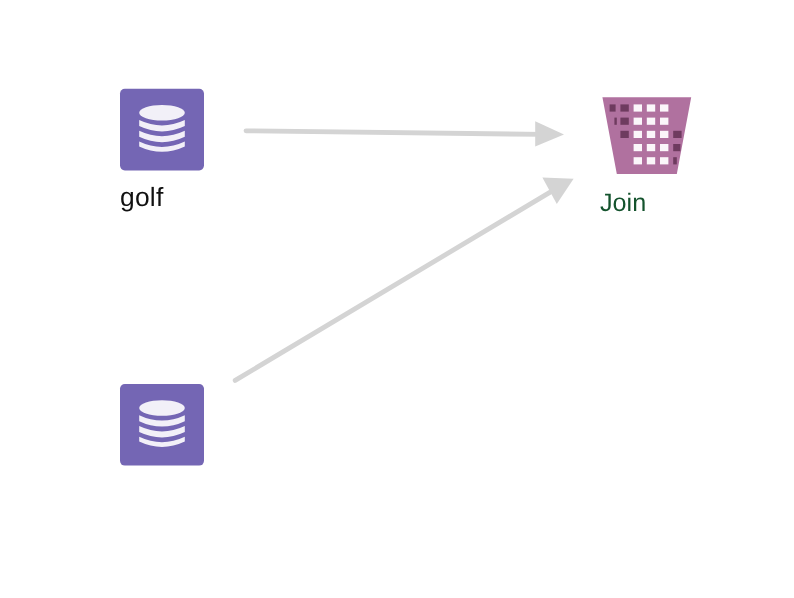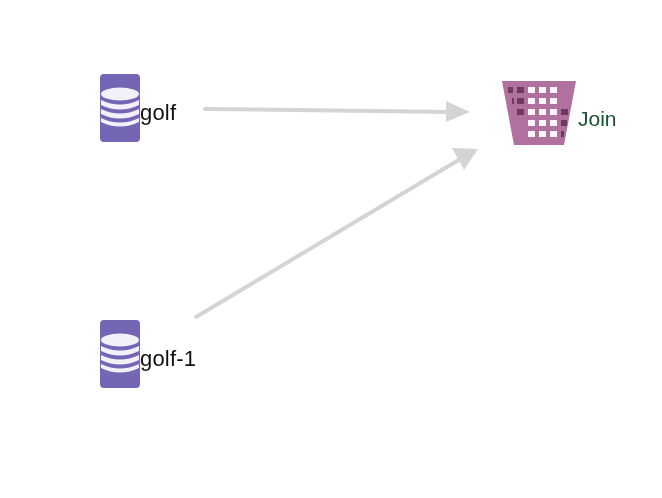--- a/index.html
+++ b/index.html
@@ -21,22 +21,22 @@
     }
     .edges {
       position: absolute;
       left: 0; top: 0;
       width: 662px; height: 498px;
       pointer-events: none;
     }
     .node {
       position: absolute;
       display: flex;
-      flex-direction: row;
-      align-items: center;
+      flex-direction: column;
+      align-items: flex-start;
       cursor: pointer;
     }
     .db-icon {
       width: 70px;
       height: 68px;
       border-radius: 4px;
       background: #7466b4;
       display: flex;
       align-items: center;
       justify-content: center;
@@ -90,21 +90,20 @@
 
   <div class="node" style="left:100px; top:320px; width:70px;">
     <div class="db-icon">
       <svg width="40" height="42" viewBox="0 0 40 42" xmlns="http://www.w3.org/2000/svg">
         <ellipse cx="20" cy="7" rx="19" ry="6.5" fill="#f2f0f8"></ellipse>
         <path d="M1,13 Q20,22 39,13 L39,18 Q20,27 1,18 Z" fill="#f2f0f8"></path>
         <path d="M1,22 Q20,31 39,22 L39,27 Q20,36 1,27 Z" fill="#f2f0f8"></path>
         <path d="M1,31 Q20,40 39,31 L39,35 Q20,44 1,35 Z" fill="#f2f0f8"></path>
       </svg>
     </div>
-    <div class="node-label" style="margin-top:10px;">golf-1</div>
   </div>
 
   <div class="node" style="left:500px; top:80px; width:78px;">
     <div style="width:78px; height:66px;">
       <svg width="78" height="66" viewBox="0 0 78 66" xmlns="http://www.w3.org/2000/svg">
         <path d="M2,1 L76,1 L64,65 L14,65 Z" fill="#b0719f"></path>
 
         <rect x="8" y="7" width="5" height="6" fill="#6e3b5f"></rect>
         <rect x="17" y="7" width="7" height="6" fill="#6e3b5f"></rect>
         <rect x="12" y="18" width="2" height="6" fill="#6e3b5f"></rect>

